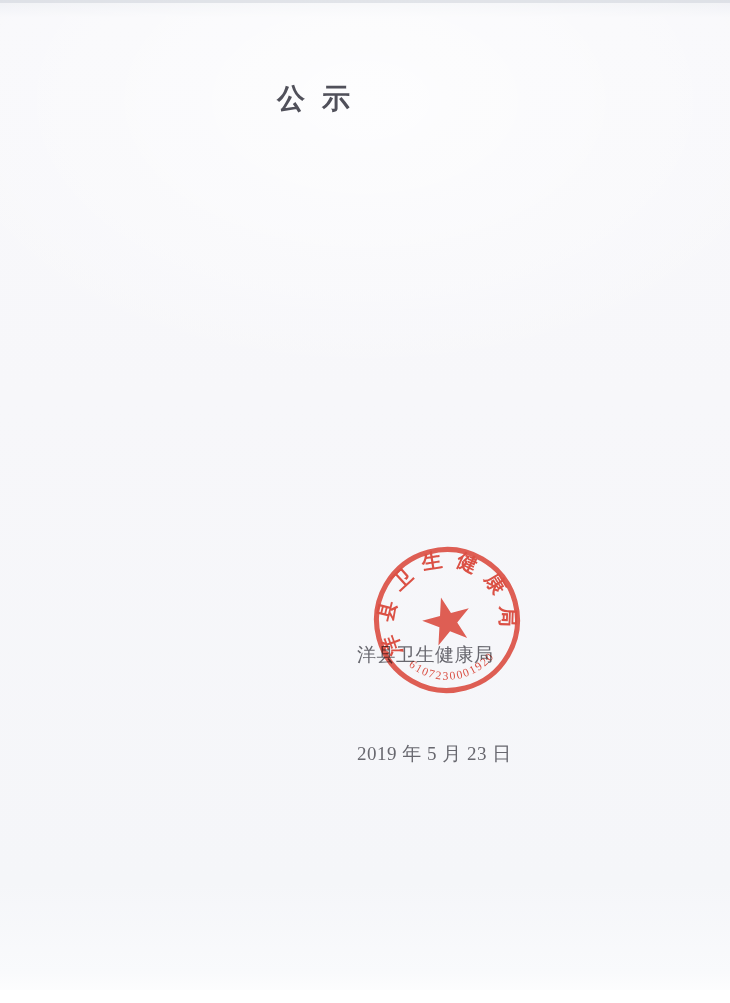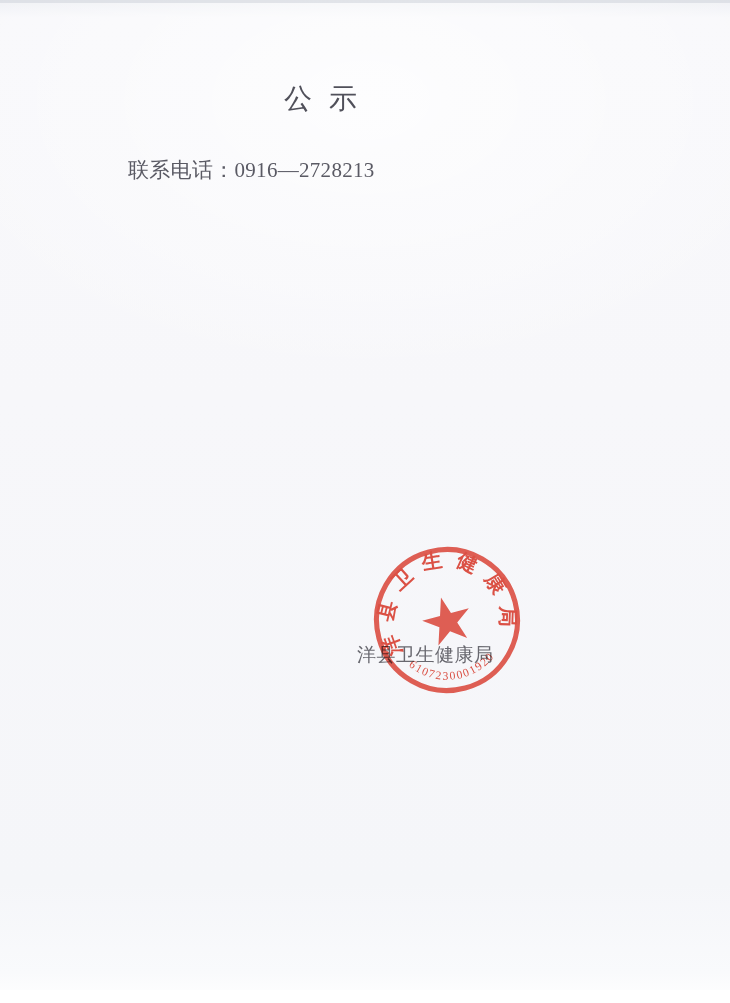--- a/index.html
+++ b/index.html
@@ -23,25 +23,24 @@
     position:absolute;top:0;left:0;right:0;height:3px;
     background:#ccd0d7;opacity:.5;
   }
   .scan-bottom-strip{
     position:absolute;bottom:0;left:0;right:0;height:13px;
     background:#ffffff;
   }
   .doc-title{
     position:absolute;top:80px;left:0;width:628px;margin:0;
     text-align:center;
-    font-size:28px;font-weight:400;
+    font-size:28px;font-weight:700;
     color:#50505a;
     letter-spacing:1px;
     white-space:pre;
-    padding-left:7px;
   }
   .body-text{
     position:absolute;top:152px;left:86px;width:560px;
     font-size:21px;line-height:37.5px;
     color:var(--ink-color);
     letter-spacing:.3px;
   }
   .body-text p{
     margin:0;
     text-indent:2em;
@@ -76,25 +75,25 @@
 </head>
 <body>
 
 <div class="page">
 
   <div class="scan-top-edge"></div>
 
   <h1 class="doc-title">公  示</h1>
 
   <div class="body-text">
-    <p class="contact-line">联系电话：0916—2728213</p>
   </div>
 
   <div class="signature-block">
     <div>洋县卫生健康局</div>
+    <div>2019 年 5 月 23 日</div>
   </div>
 
   <div class="seal">
     <svg viewBox="0 0 148 148">
       <defs>
         <path id="sealArcTop" d="M 28.1,100.5 A 53,53 0 1 1 119.9,100.5" fill="none"></path>
         <path id="sealArcBottom" d="M 22.9,103.5 A 59,59 0 0 0 125.1,103.5" fill="none"></path>
       </defs>
       <circle cx="74" cy="74" r="69.5" fill="none" stroke="currentColor" stroke-width="5" opacity="0.92"></circle>
       <polygon opacity="0.92" fill="currentColor" points="74,51 79.6,68.3 97.8,68.3 83.1,79 88.7,96.2 74,85.6 59.3,96.2 64.9,79 50.2,68.3 68.4,68.3"></polygon>

